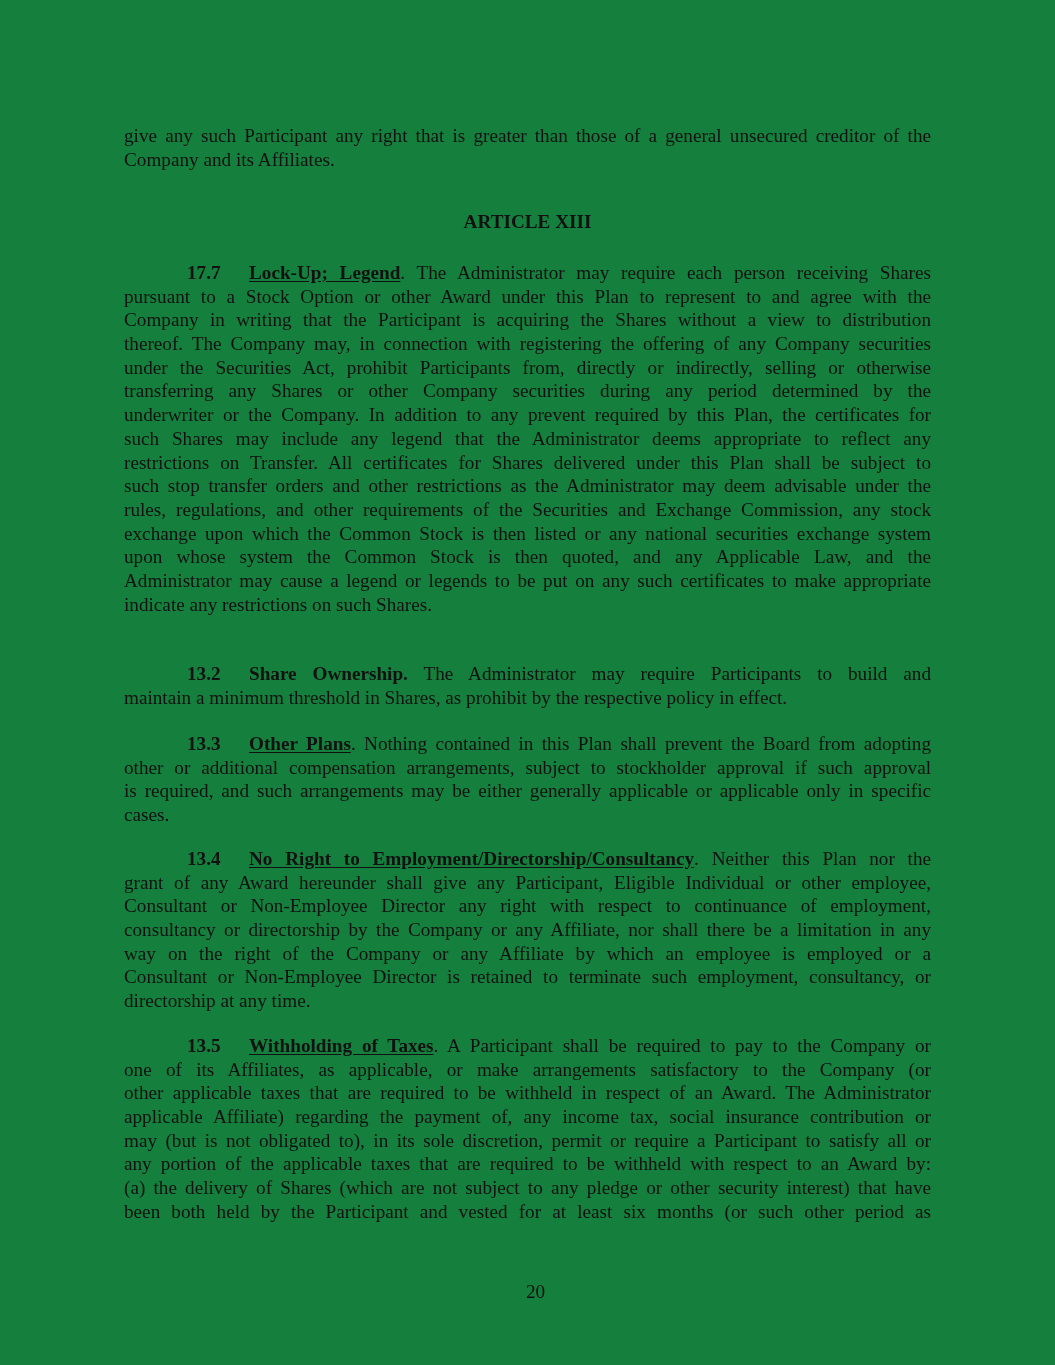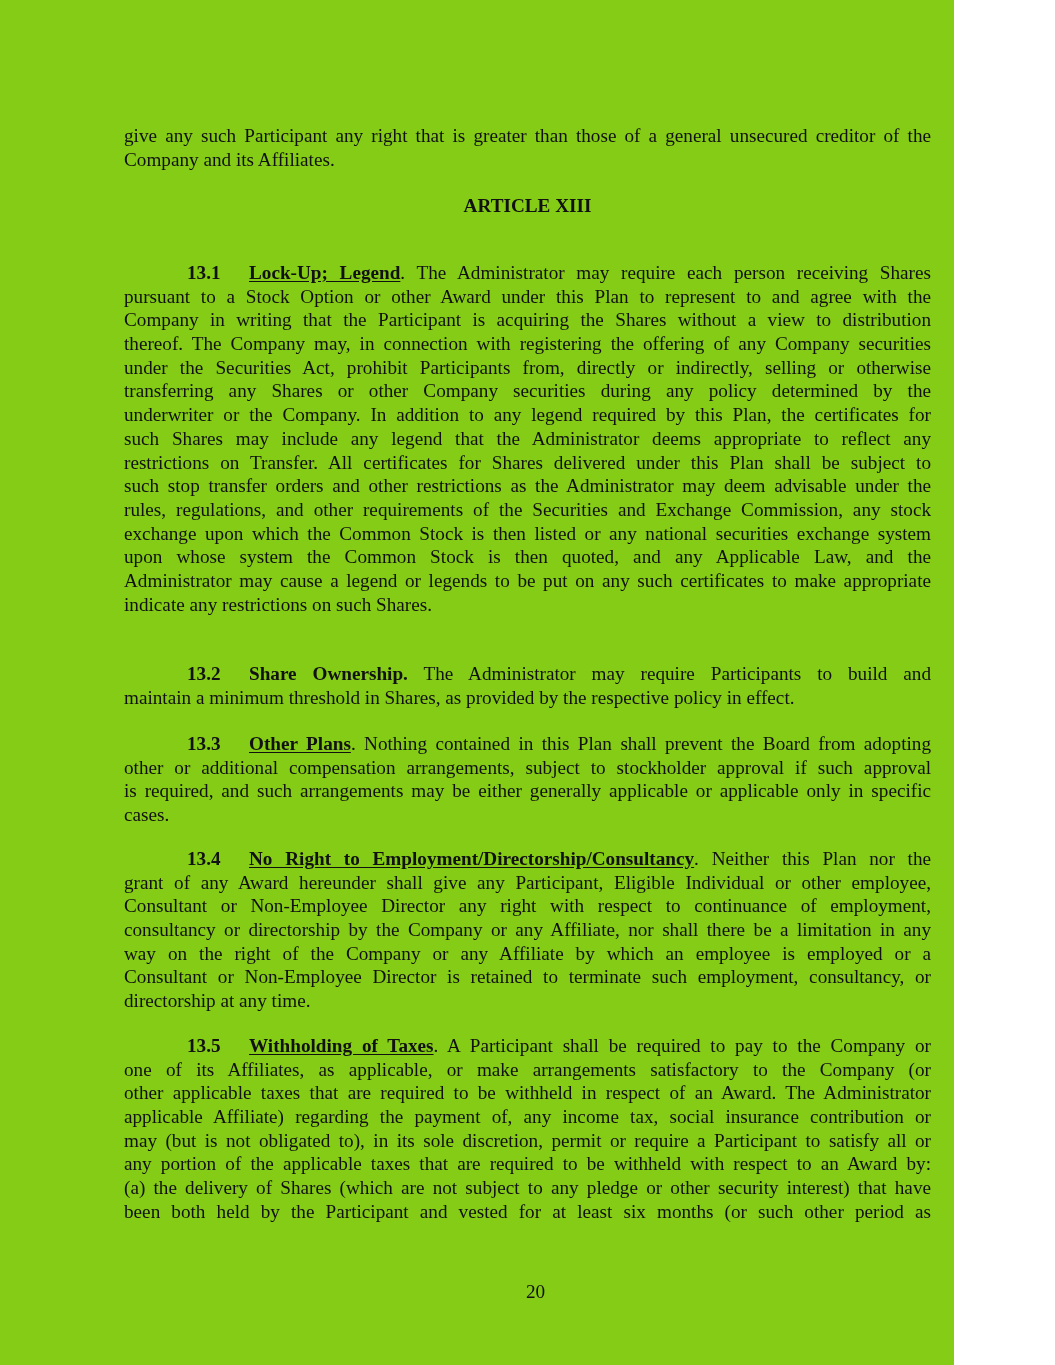--- a/index.html
+++ b/index.html
@@ -1,19 +1,19 @@
 <!DOCTYPE html>
 <html><head>
 <meta charset="utf-8">
 <style>
   html, body { margin: 0; padding: 0; background: #ffffff; }
   body { width: 1055px; height: 1365px; position: relative; overflow: hidden; }
   .page {
-    position: absolute; left: 0; top: 0; width: 954px; height: 1365px;
-    background: #84cc16; color: #111111;
+    position: absolute; left: 0; top: 0; width: 1055px; height: 1365px;
+    background: #15803d; color: #111111;
     font-family: "Liberation Serif", "DejaVu Serif", serif;
     font-size: 19.2px;
   }
   .block { position: absolute; left: 124px; width: 807px; }
   .line {
     display: block; height: 23.7px; line-height: 23.7px; white-space: nowrap;
     text-align: justify; text-align-last: justify;
   }
   .line.last { text-align-last: left; }
   .line.center { text-align: center; text-align-last: center; }
@@ -27,45 +27,45 @@
 </head>
 <body>
 
 <div class="page">
 
   <div class="block" style="top:124px;">
     <span class="line">give any such Participant any right that is greater than those of a general unsecured creditor of the</span>
     <span class="line last">Company and its Affiliates.</span>
   </div>
 
-  <div class="block heading" style="top:194px;">
+  <div class="block heading" style="top:210px;">
     <span class="line center">ARTICLE XIII</span>
   </div>
 
   <div class="block" style="top:261px;">
-    <span class="line"><span class="indent"></span><span class="num">13.1</span><span class="title">Lock-Up; Legend</span><span>.</span><span> The Administrator may require each person receiving Shares</span></span>
+    <span class="line"><span class="indent"></span><span class="num">17.7</span><span class="title">Lock-Up; Legend</span><span>.</span><span> The Administrator may require each person receiving Shares</span></span>
     <span class="line">pursuant to a Stock Option or other Award under this Plan to represent to and agree with the</span>
     <span class="line">Company in writing that the Participant is acquiring the Shares without a view to distribution</span>
     <span class="line">thereof. The Company may, in connection with registering the offering of any Company securities</span>
     <span class="line">under the Securities Act, prohibit Participants from, directly or indirectly, selling or otherwise</span>
-    <span class="line">transferring any Shares or other Company securities during any policy determined by the</span>
-    <span class="line">underwriter or the Company. In addition to any legend required by this Plan, the certificates for</span>
+    <span class="line">transferring any Shares or other Company securities during any period determined by the</span>
+    <span class="line">underwriter or the Company. In addition to any prevent required by this Plan, the certificates for</span>
     <span class="line">such Shares may include any legend that the Administrator deems appropriate to reflect any</span>
     <span class="line">restrictions on Transfer. All certificates for Shares delivered under this Plan shall be subject to</span>
     <span class="line">such stop transfer orders and other restrictions as the Administrator may deem advisable under the</span>
     <span class="line">rules, regulations, and other requirements of the Securities and Exchange Commission, any stock</span>
     <span class="line">exchange upon which the Common Stock is then listed or any national securities exchange system</span>
     <span class="line">upon whose system the Common Stock is then quoted, and any Applicable Law, and the</span>
     <span class="line">Administrator may cause a legend or legends to be put on any such certificates to make appropriate</span>
     <span class="line last">indicate any restrictions on such Shares.</span>
   </div>
 
   <div class="block" style="top:662px;">
     <span class="line"><span class="indent"></span><span class="num">13.2</span><span class="title plain">Share Ownership.</span><span> The Administrator may require Participants to build and</span></span>
-    <span class="line last">maintain a minimum threshold in Shares, as provided by the respective policy in effect.</span>
+    <span class="line last">maintain a minimum threshold in Shares, as prohibit by the respective policy in effect.</span>
   </div>
 
   <div class="block" style="top:732px;">
     <span class="line"><span class="indent"></span><span class="num">13.3</span><span class="title">Other Plans</span><span>.</span><span> Nothing contained in this Plan shall prevent the Board from adopting</span></span>
     <span class="line">other or additional compensation arrangements, subject to stockholder approval if such approval</span>
     <span class="line">is required, and such arrangements may be either generally applicable or applicable only in specific</span>
     <span class="line last">cases.</span>
   </div>
 
   <div class="block" style="top:847px;">

